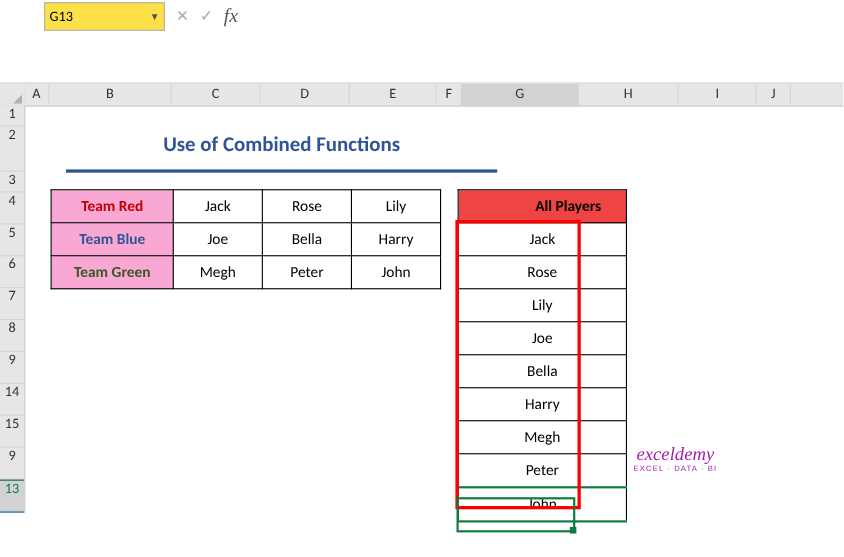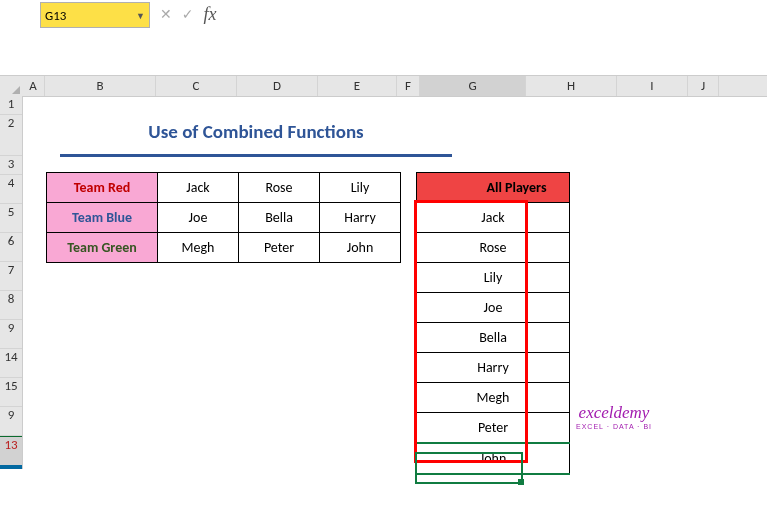--- a/index.html
+++ b/index.html
@@ -109,22 +109,22 @@
     border-right: 1px solid #ccc;
     font-size: 13px;
     color: #333;
   }
   .row-headers div {
     text-align: center;
     border-bottom: 1px solid #d4d4d4;
   }
   .row-headers .r13 {
     background: #d2d2d2;
-    color: #b91c1c;
-    border-bottom: 4px solid #0369a1;
+    color: #0f766e;
+    border-bottom: 1px solid #0369a1;
     border-top: 1px solid #0b6b2e;
   }
   .cells {
     position: absolute;
     left: 22px; top: 20px; right: 0; bottom: 0;
   }
   
   .wA{width:22px;} .wB{width:110px;} .wC{width:80px;} .wD{width:80px;} .wE{width:78px;}
   .wF{width:22px;} .wG{width:105px;} .wH{width:90px;} .wI{width:70px;} .wJ{width:30px;}
   

